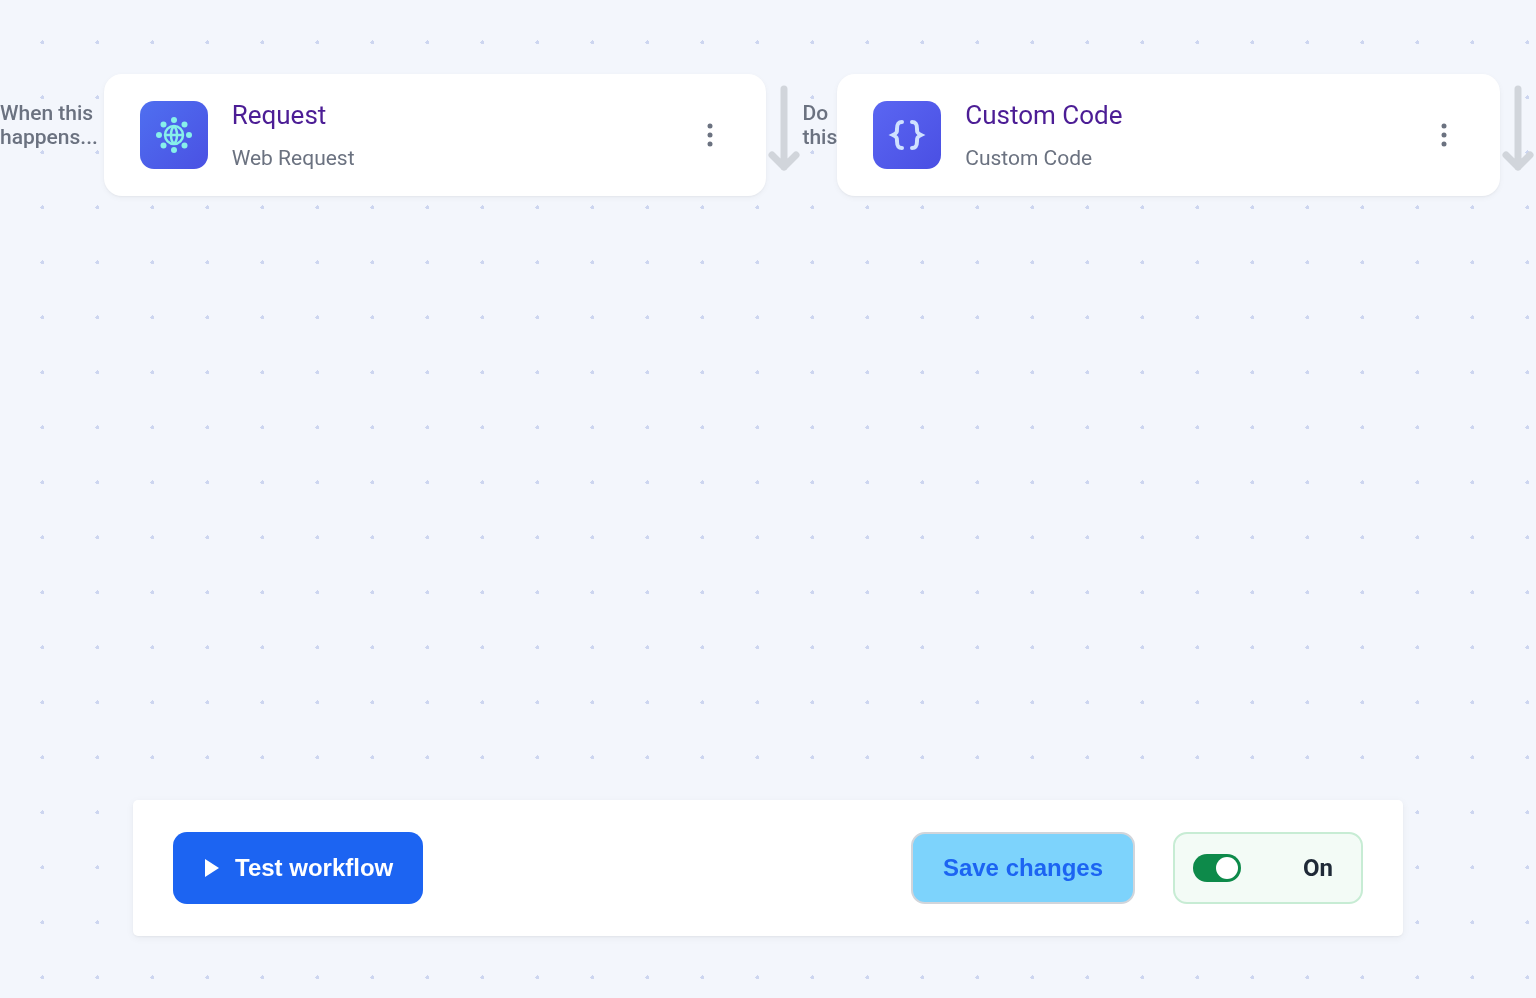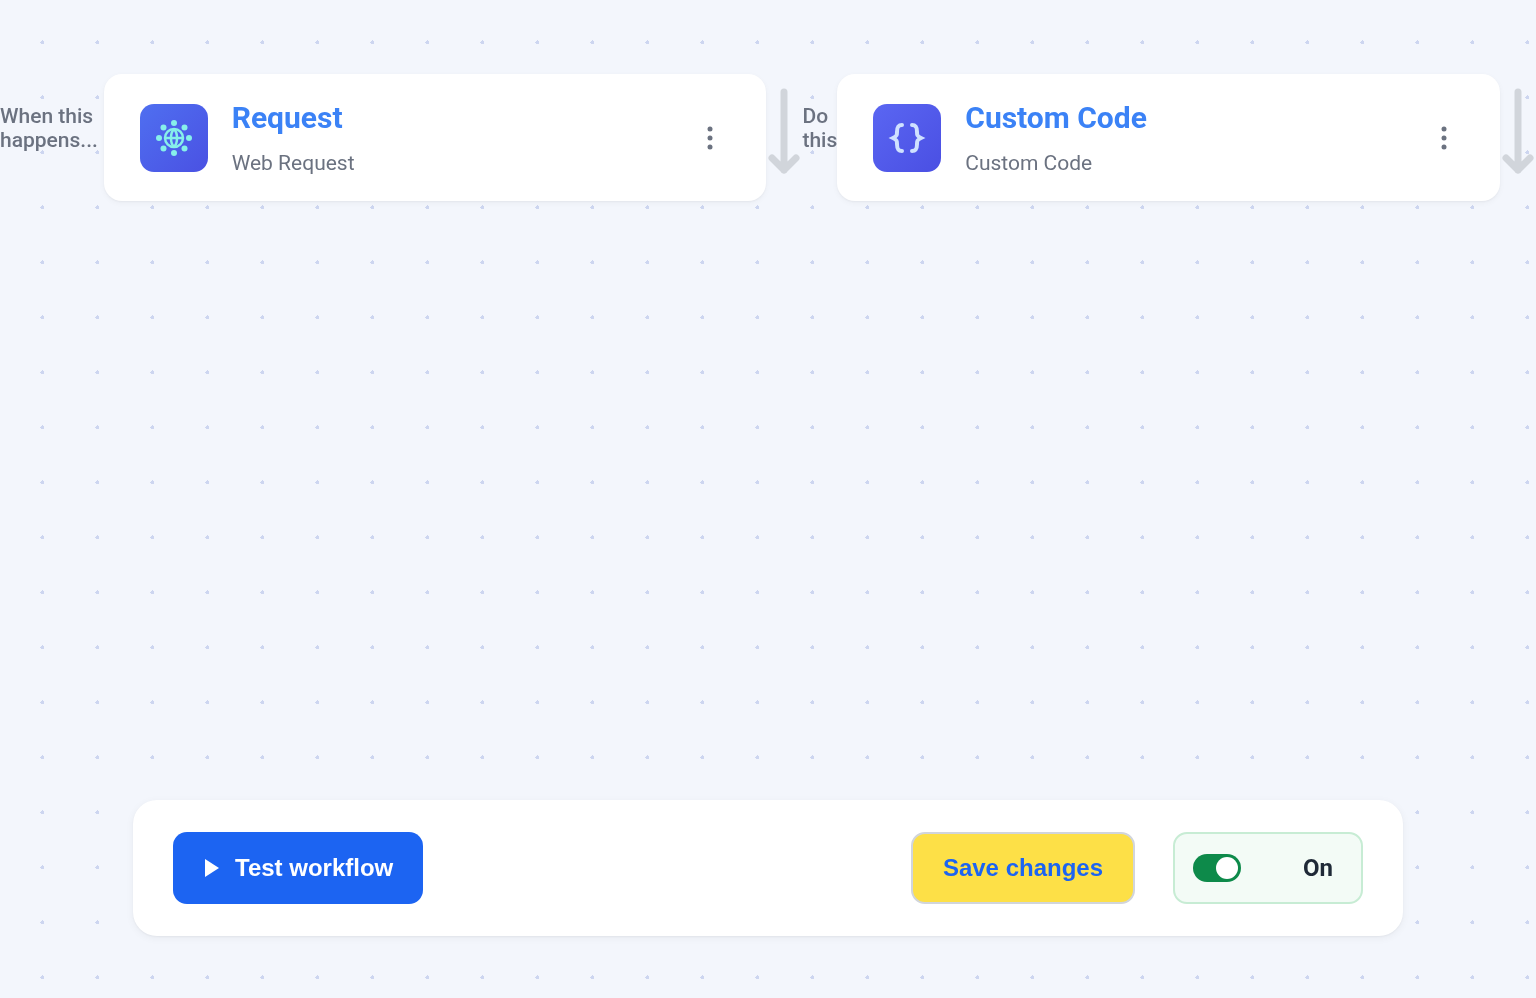--- a/index.html
+++ b/index.html
@@ -48,23 +48,23 @@
       border-radius: 14px;
       display: flex;
       align-items: center;
       justify-content: center;
       flex-shrink: 0;
     }
     .icon-request { background: linear-gradient(135deg, #4f6ff0, #4a51e3); }
     .icon-code    { background: linear-gradient(135deg, #5a66f2, #4a4fe3); }
     .node-text { margin-left: 24px; flex: 1; }
     .node-title {
-      font-size: 30px;
-      font-weight: 700;
-      color: #3b82f6;
+      font-size: 26px;
+      font-weight: 400;
+      color: #4c1d95;
       line-height: 1.2;
     }
     .node-subtitle {
       font-size: 21px;
       color: #6b7280;
       margin-top: 15px;
     }
     .node-menu {
       width: 40px;
       height: 40px;
@@ -79,21 +79,21 @@
     .arrow {
       margin: 10px 0;
     }
     .bottom-bar {
       position: absolute;
       bottom: 62px;
       left: 50%;
       transform: translateX(-50%);
       width: 1270px;
       background: #fff;
-      border-radius: 24px;
+      border-radius: 5px;
       box-shadow: 0 2px 8px rgba(0,0,0,0.05), 0 1px 2px rgba(0,0,0,0.04);
       display: flex;
       align-items: center;
       padding: 32px 40px;
     }
     .btn {
       display: inline-flex;
       align-items: center;
       justify-content: center;
       font-size: 24px;
@@ -103,21 +103,21 @@
       padding: 0 30px;
       cursor: pointer;
       border: none;
     }
     .btn-primary {
       background: #1c64f2;
       color: #fff;
     }
     .btn-primary svg { margin-right: 14px; }
     .btn-secondary {
-      background: #fde047;
+      background: #7dd3fc;
       color: #1c64f2;
       border: 2px solid #d1d5db;
     }
     .spacer { flex: 1; }
     .toggle-badge {
       display: inline-flex;
       align-items: center;
       height: 72px;
       padding: 0 28px 0 18px;
       border-radius: 14px;

